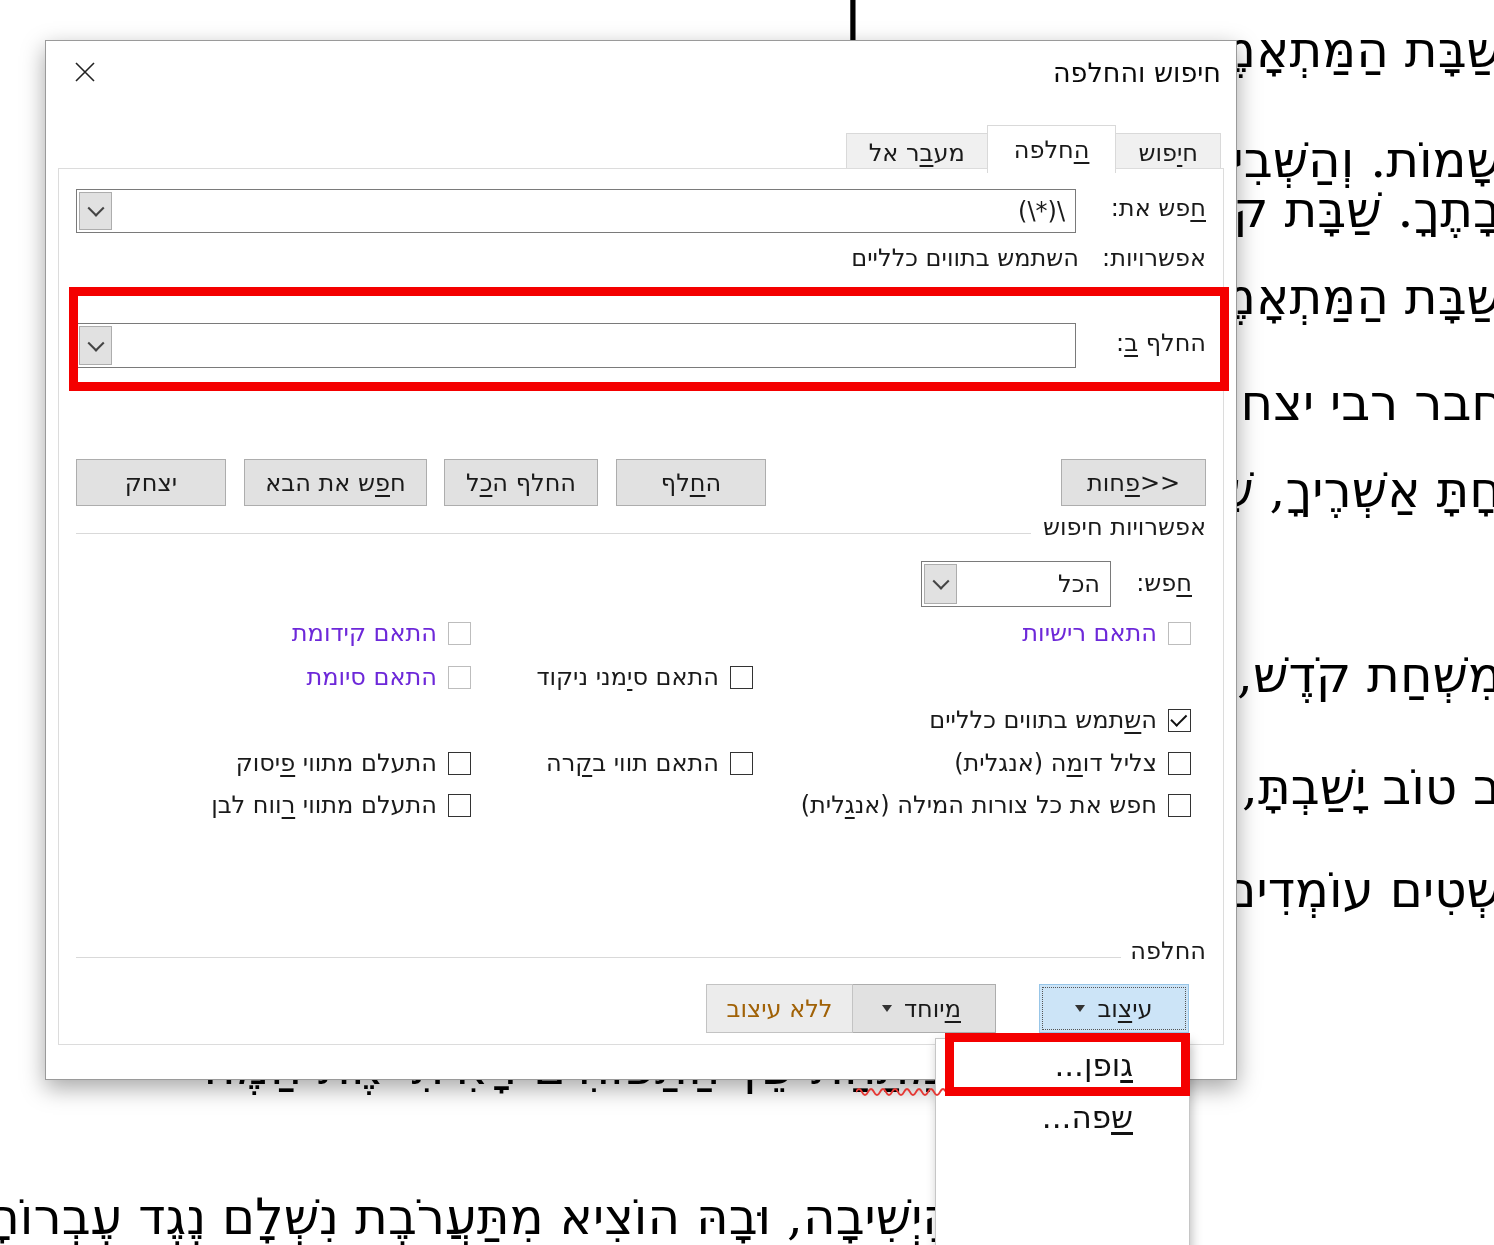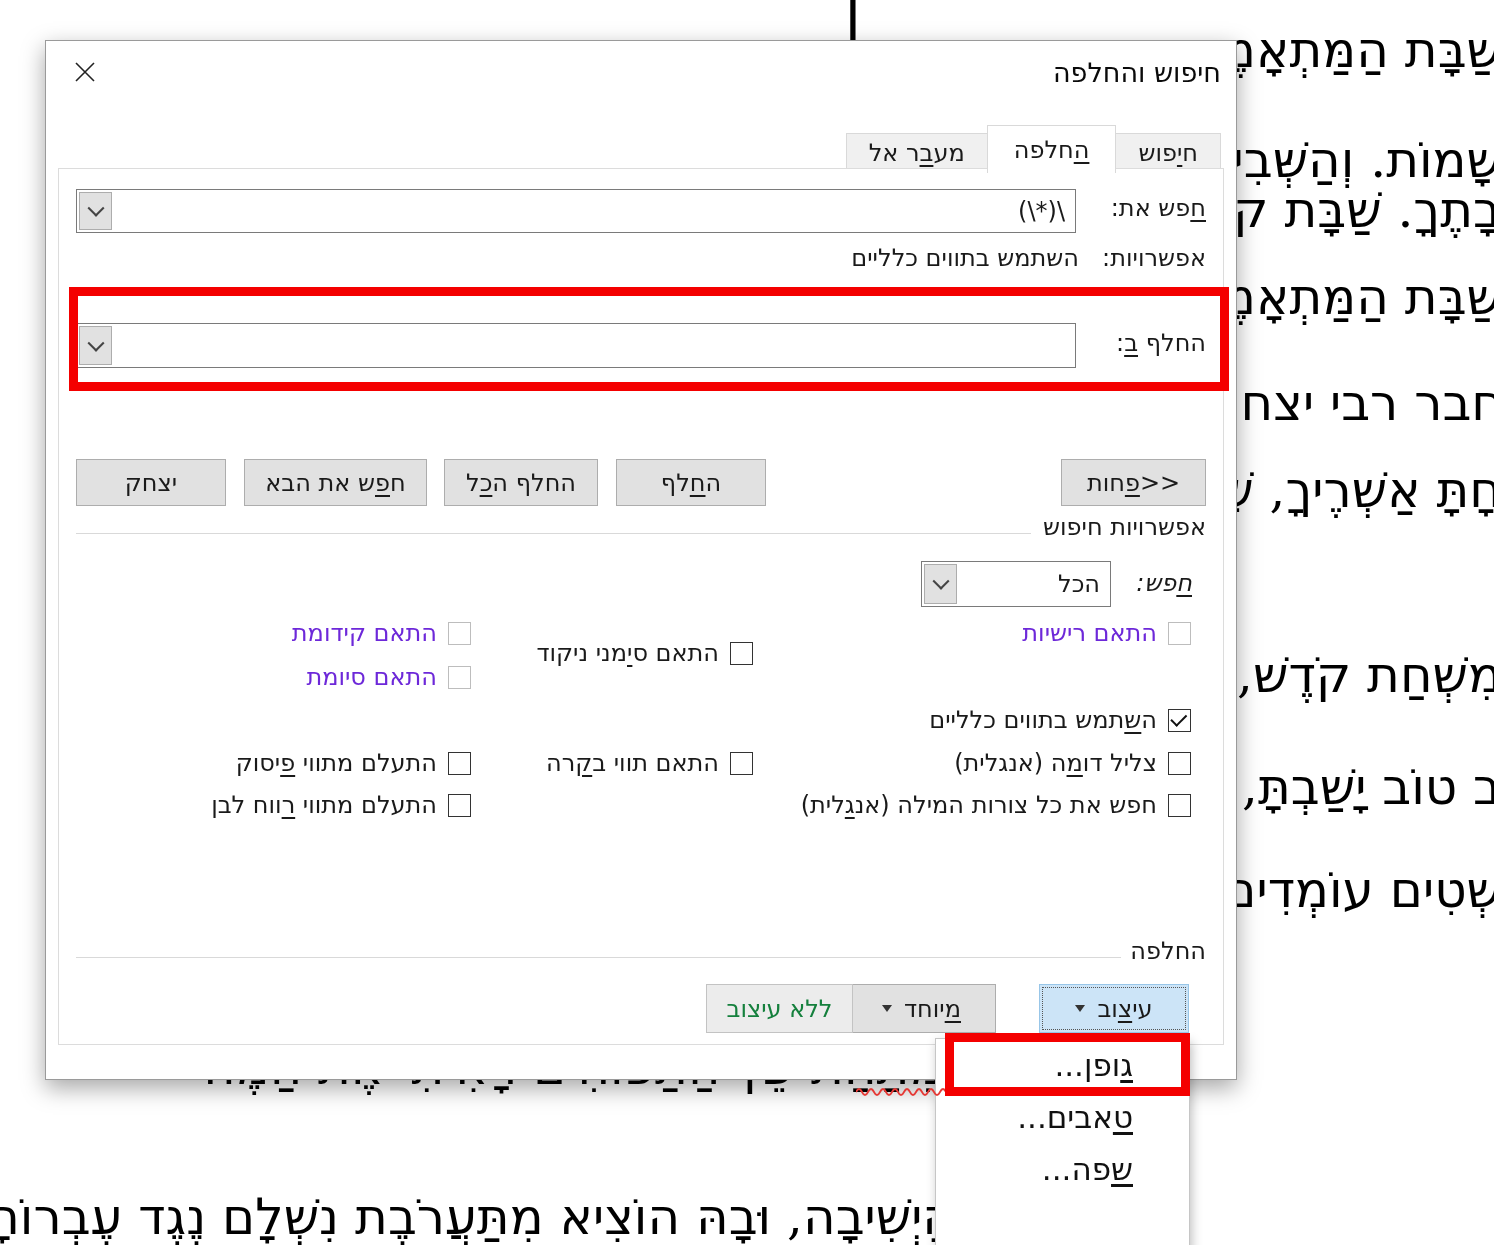--- a/index.html
+++ b/index.html
@@ -33,21 +33,21 @@
   .chevbtn{
     position:absolute;left:2px;top:2px;bottom:2px;width:33px;background:#e1e1e1;border:1px solid #adadad;
     box-sizing:border-box;display:flex;align-items:center;justify-content:center;
   }
   .chev{display:inline-block;width:10px;height:10px;border-left:2px solid #444;border-bottom:2px solid #444;transform:rotate(-45deg) translate(2px,-2px);}
   .btn{
     position:absolute;height:47px;background:#e1e1e1;border:1px solid #adadad;box-sizing:border-box;
     display:flex;align-items:center;justify-content:center;font-size:24px;z-index:4;white-space:nowrap;
   }
   .btn.blue{background:#cce4f7;border:1px solid #98c6e8;outline:1px dotted #555;outline-offset:-4px;}
-  .btn.disabled{color:#15803d;background:#ececec;border-color:#c3c3c3;}
+  .btn.disabled{color:#a16207;background:#ececec;border-color:#c3c3c3;}
   .tri-down{width:0;height:0;border-left:5px solid transparent;border-right:5px solid transparent;border-top:7px solid #333;margin-right:12px;}
   .hline{position:absolute;height:1px;background:#d9d9d9;z-index:3;}
   .cb-item{position:absolute;display:flex;align-items:center;gap:11px;font-size:24px;z-index:4;white-space:nowrap;direction:rtl;}
   .cb{width:21px;height:21px;border:1.5px solid #333;background:#fff;box-sizing:content-box;flex:0 0 auto;display:flex;align-items:center;justify-content:center;}
   .cb-item.disabled{color:#6d28d9;}
   .cb-item.disabled .cb{border-color:#bdbdbd;}
   .checkmark{width:13px;height:7px;border-left:2.5px solid #111;border-bottom:2.5px solid #111;transform:rotate(-45deg) translate(1px,-2px);}
   
   .redbox{position:absolute;border:9px solid #f40000;box-sizing:border-box;background:transparent;}
   
@@ -156,21 +156,21 @@
   </div>
   <div class="btn" style="right:30px;top:418px;width:145px;">
     <span>&lt;&lt; </span>
       <span class="u">פ</span>
       <span>חות</span>
   </div>
 
   <div class="lbl" style="right:30px;top:472px;">אפשרויות חיפוש</div>
   <div class="hline" style="left:30px;right:205px;top:492px;"></div>
 
-  <div class="lbl" style="right:44px;top:528px;font-style:italic;">
+  <div class="lbl" style="right:44px;top:528px;">
     <span></span><span class="u">ח</span><span>פש:</span>
   </div>
   <div class="combo" style="right:125px;top:520px;width:190px;height:46px;">
     <span class="val">הכל</span>
     <span class="chevbtn">
         <span class="chev"></span>
       </span>
   </div>
 
   <div class="cb-item disabled" style="right:45px;top:578px;">
@@ -185,21 +185,21 @@
   </div>
   <div class="cb-item" style="right:45px;top:708px;">
     <span class="cb"></span>
     <span><span>צליל דו</span><span class="u">מ</span><span>ה (אנגלית)</span></span>
   </div>
   <div class="cb-item" style="right:45px;top:750px;">
     <span class="cb"></span>
     <span><span>חפש את כל צורות המילה (אנ</span><span class="u">ג</span><span>לית)</span></span>
   </div>
 
-  <div class="cb-item" style="right:483px;top:598px;">
+  <div class="cb-item" style="right:483px;top:622px;">
     <span class="cb"></span>
     <span><span>התאם ס</span><span class="u">י</span><span>מני ניקוד</span></span>
   </div>
   <div class="cb-item" style="right:483px;top:708px;">
     <span class="cb"></span>
     <span><span>התאם תווי ב</span><span class="u">ק</span><span>רה</span></span>
   </div>
 
   <div class="cb-item disabled" style="right:765px;top:578px;">
     <span class="cb"></span>
@@ -234,20 +234,17 @@
       <span class="u"></span>
       <span></span>
   </div>
 </div>
 
 <div class="menu">
   <div class="menu-item">
     <span><span></span><span class="u">ג</span><span>ופן...</span></span>
   </div>
   <div class="menu-item">
-    <span><span></span><span class="u">ט</span><span>אבים...</span></span>
-  </div>
-  <div class="menu-item">
     <span><span></span><span class="u">ש</span><span>פה...</span></span>
   </div>
 </div>
 
 <div class="redbox" style="left:945px;top:1033px;width:245px;height:63px;z-index:40;"></div>
 
 </body></html>

